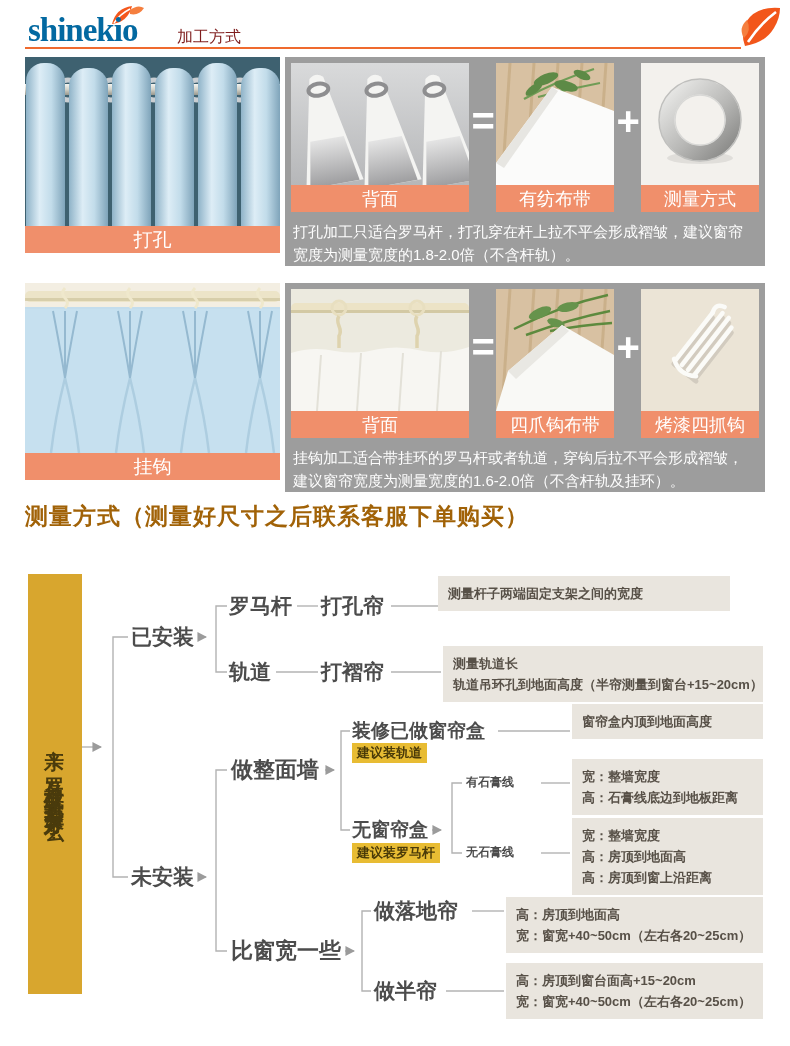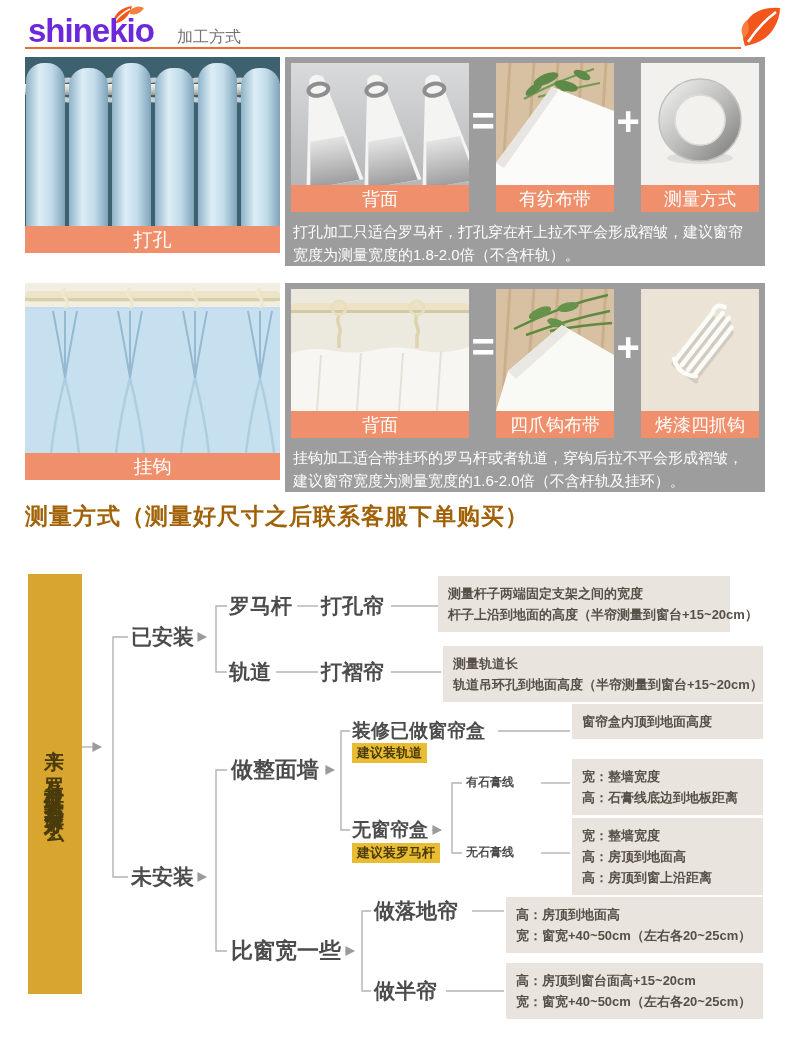--- a/index.html
+++ b/index.html
@@ -1,23 +1,23 @@
 <!DOCTYPE html>
 <html><head>
 <meta charset="utf-8">
 <style>
   html,body{margin:0;padding:0;background:#fff;}
   body{font-family:"Liberation Sans","DejaVu Sans",sans-serif;}
   .page{position:relative;width:790px;height:1046px;background:#fff;overflow:hidden;margin:0 auto;}
 
   
   header{position:absolute;left:0;top:0;width:790px;height:56px;}
-  .logo{position:absolute;left:28px;top:14px;font-size:33px;font-weight:bold;color:#6d28d9;letter-spacing:-1px;line-height:1;}
+  .logo{position:absolute;left:28px;top:14px;font-size:33px;font-weight:bold;color:#0369a1;letter-spacing:-1px;line-height:1;font-family:Liberation Serif, serif;}
   .logo-leaf{position:absolute;left:106px;top:2px;}
-  .subtitle{position:absolute;left:177px;top:27px;font-size:16px;color:#737373;}
+  .subtitle{position:absolute;left:177px;top:27px;font-size:16px;color:#7f1d1d;}
   .rule{position:absolute;left:25px;top:47px;width:716px;height:2px;background:#ef6a2e;}
   .corner-leaf{position:absolute;left:736px;top:6px;}
 
   
   .proc-left{position:absolute;left:25px;width:255px;background:#fff;}
   .proc-left svg{display:block;}
   .bar{height:27px;background:#f08f6b;color:#fff;display:flex;align-items:center;justify-content:center;font-size:19px;}
   .panel{position:absolute;left:285px;width:480px;height:209px;background:#9d9d9d;box-sizing:border-box;padding:6px;}
   .photos{display:flex;justify-content:space-between;}
   .photos figure{margin:0;}
@@ -352,21 +352,20 @@
     <div class="fnode n19" style="left:352px;top:268px">无窗帘盒</div>
     <div class="ftag" style="left:352px;top:281px">建议装罗马杆</div>
     <div class="fnode n17" style="left:466px;top:221px">有石膏线</div>
     <div class="fnode n17" style="left:466px;top:291px">无石膏线</div>
     <div class="fnode n22" style="left:231px;top:389px">比窗宽一些</div>
     <div class="fnode n21" style="left:374px;top:349px">做落地帘</div>
     <div class="fnode n21" style="left:374px;top:429px">做半帘</div>
 
     <div class="ibox" style="left:438px;top:14px;width:292px">
       <div>测量杆子两端固定支架之间的宽度</div>
-      <div>杆子上沿到地面的高度（半帘测量到窗台+15~20cm）</div>
     </div>
     <div class="ibox" style="left:443px;top:84px;width:320px">
       <div>测量轨道长</div>
       <div>轨道吊环孔到地面高度（半帘测量到窗台+15~20cm）</div>
     </div>
     <div class="ibox" style="left:572px;top:142px;width:191px">
       <div>窗帘盒内顶到地面高度</div>
     </div>
     <div class="ibox" style="left:572px;top:197px;width:191px">
       <div>宽：整墙宽度</div>

